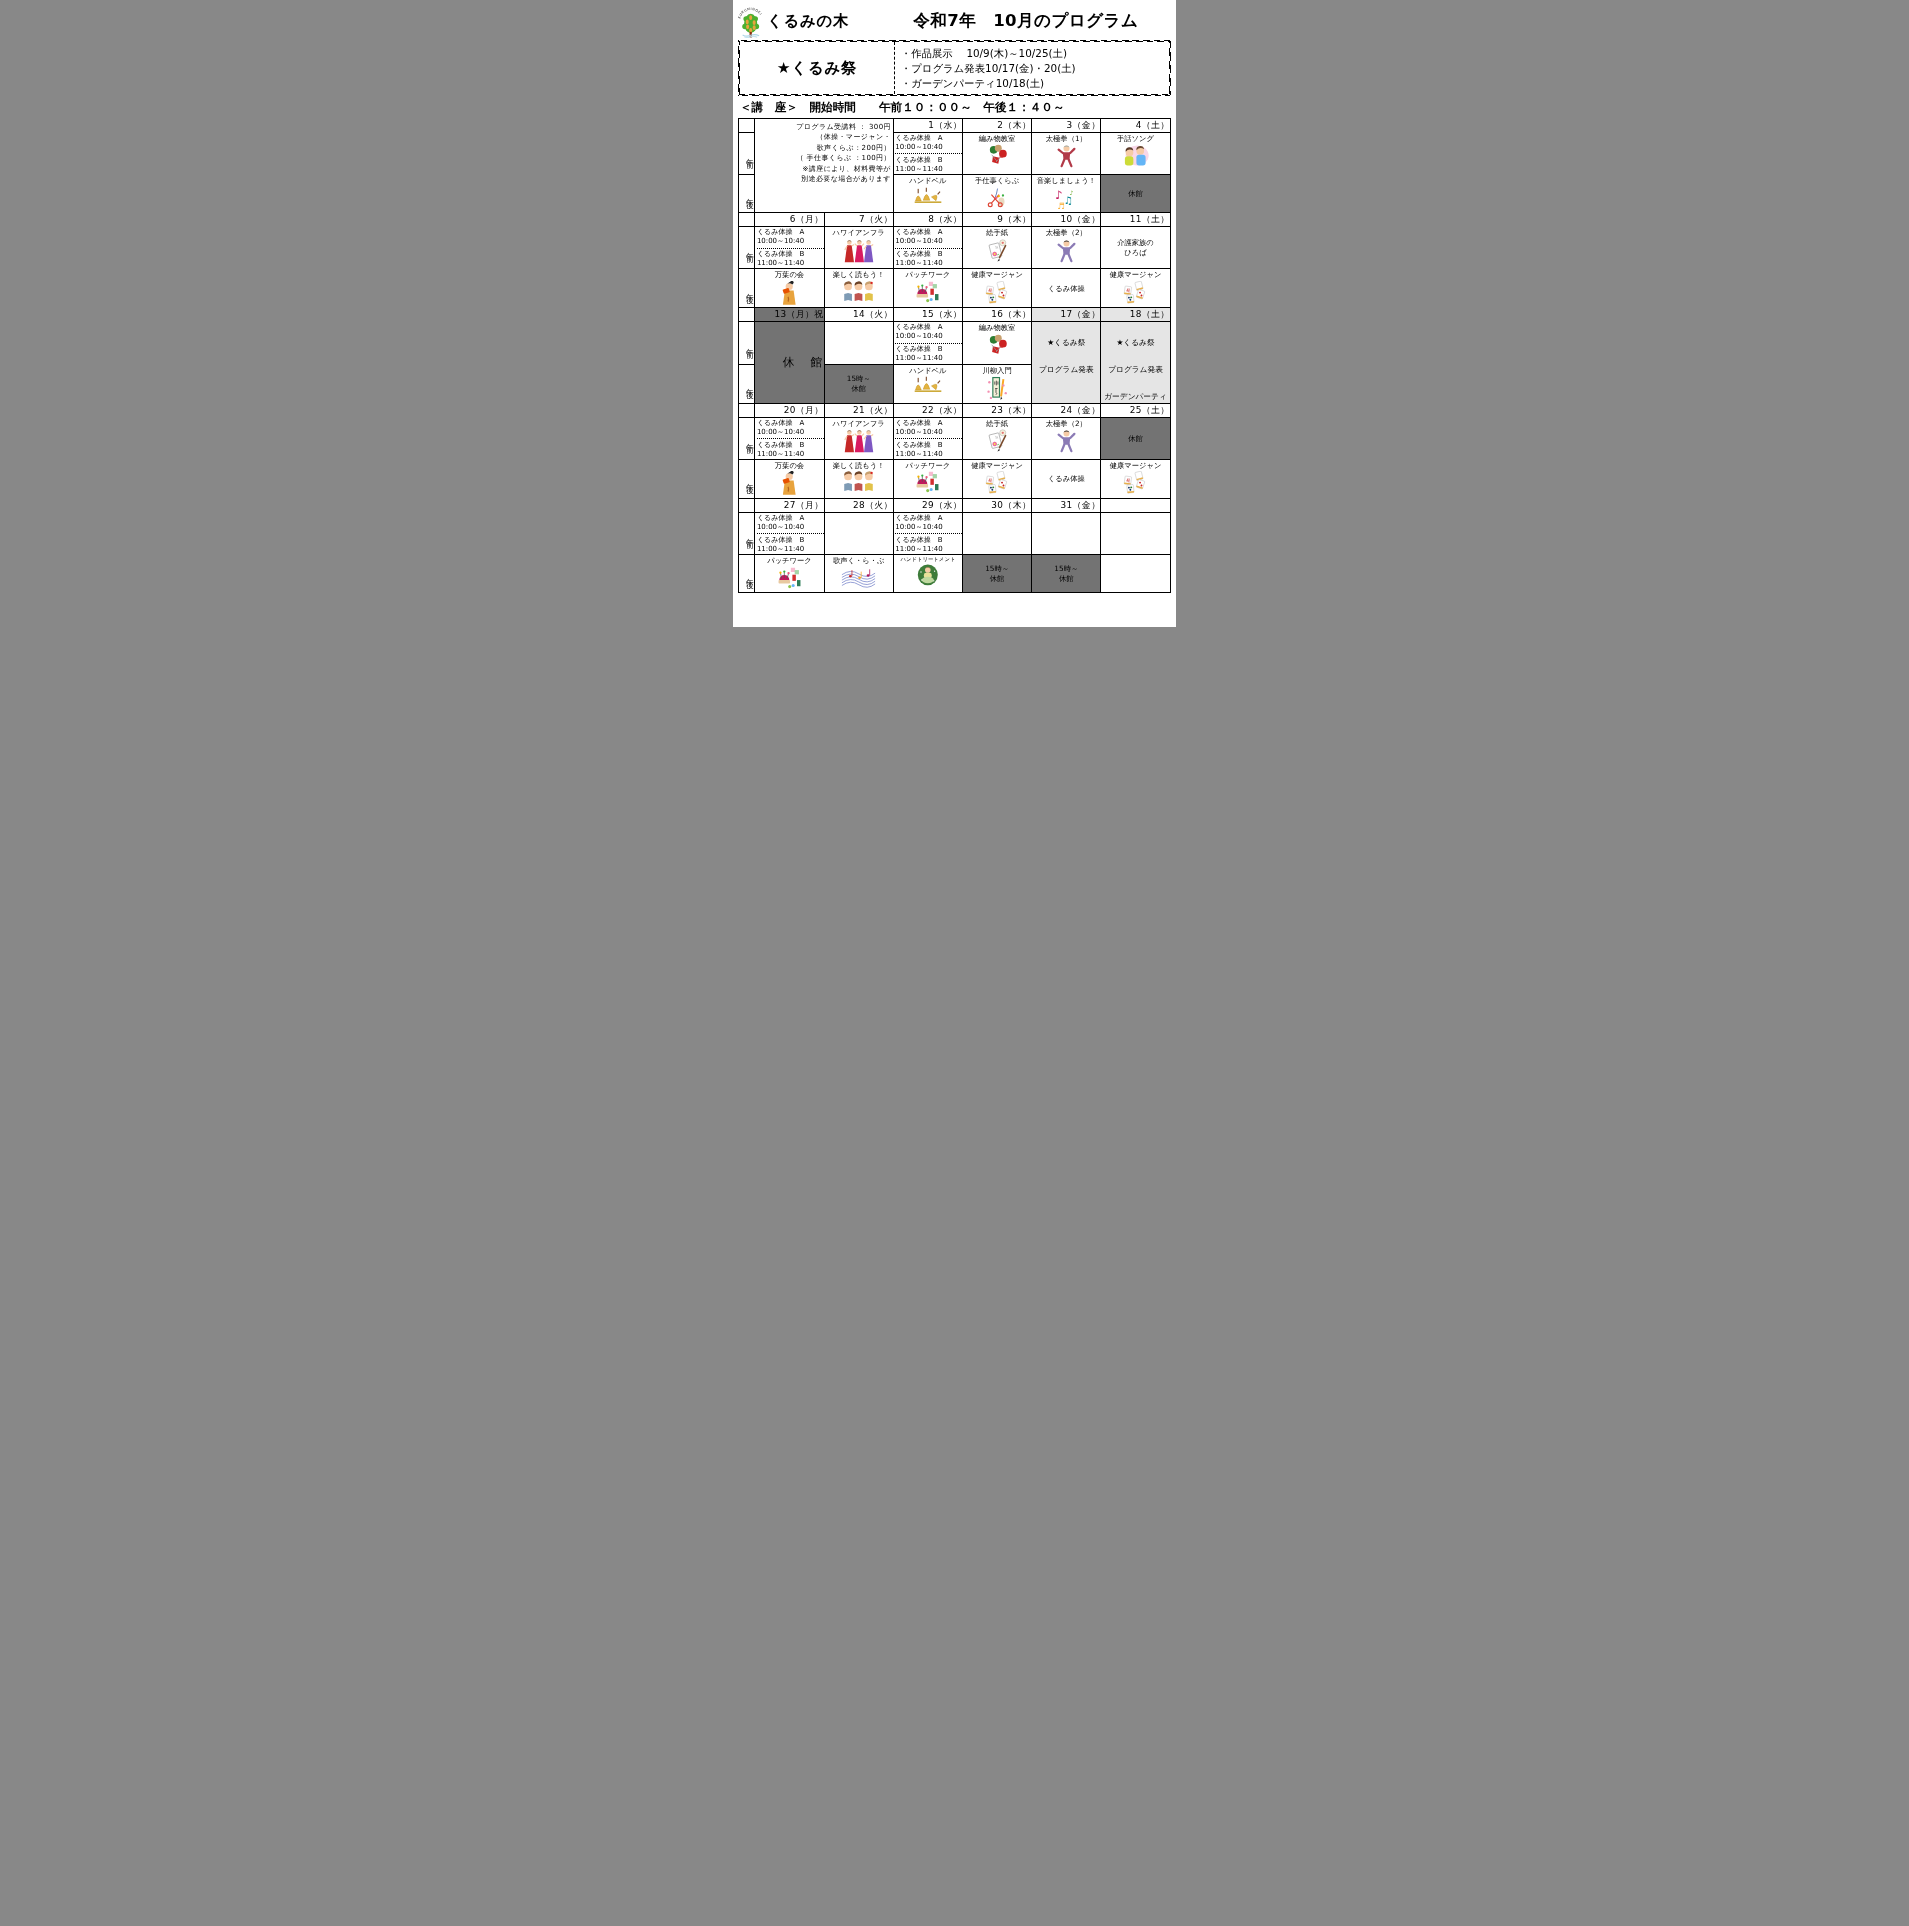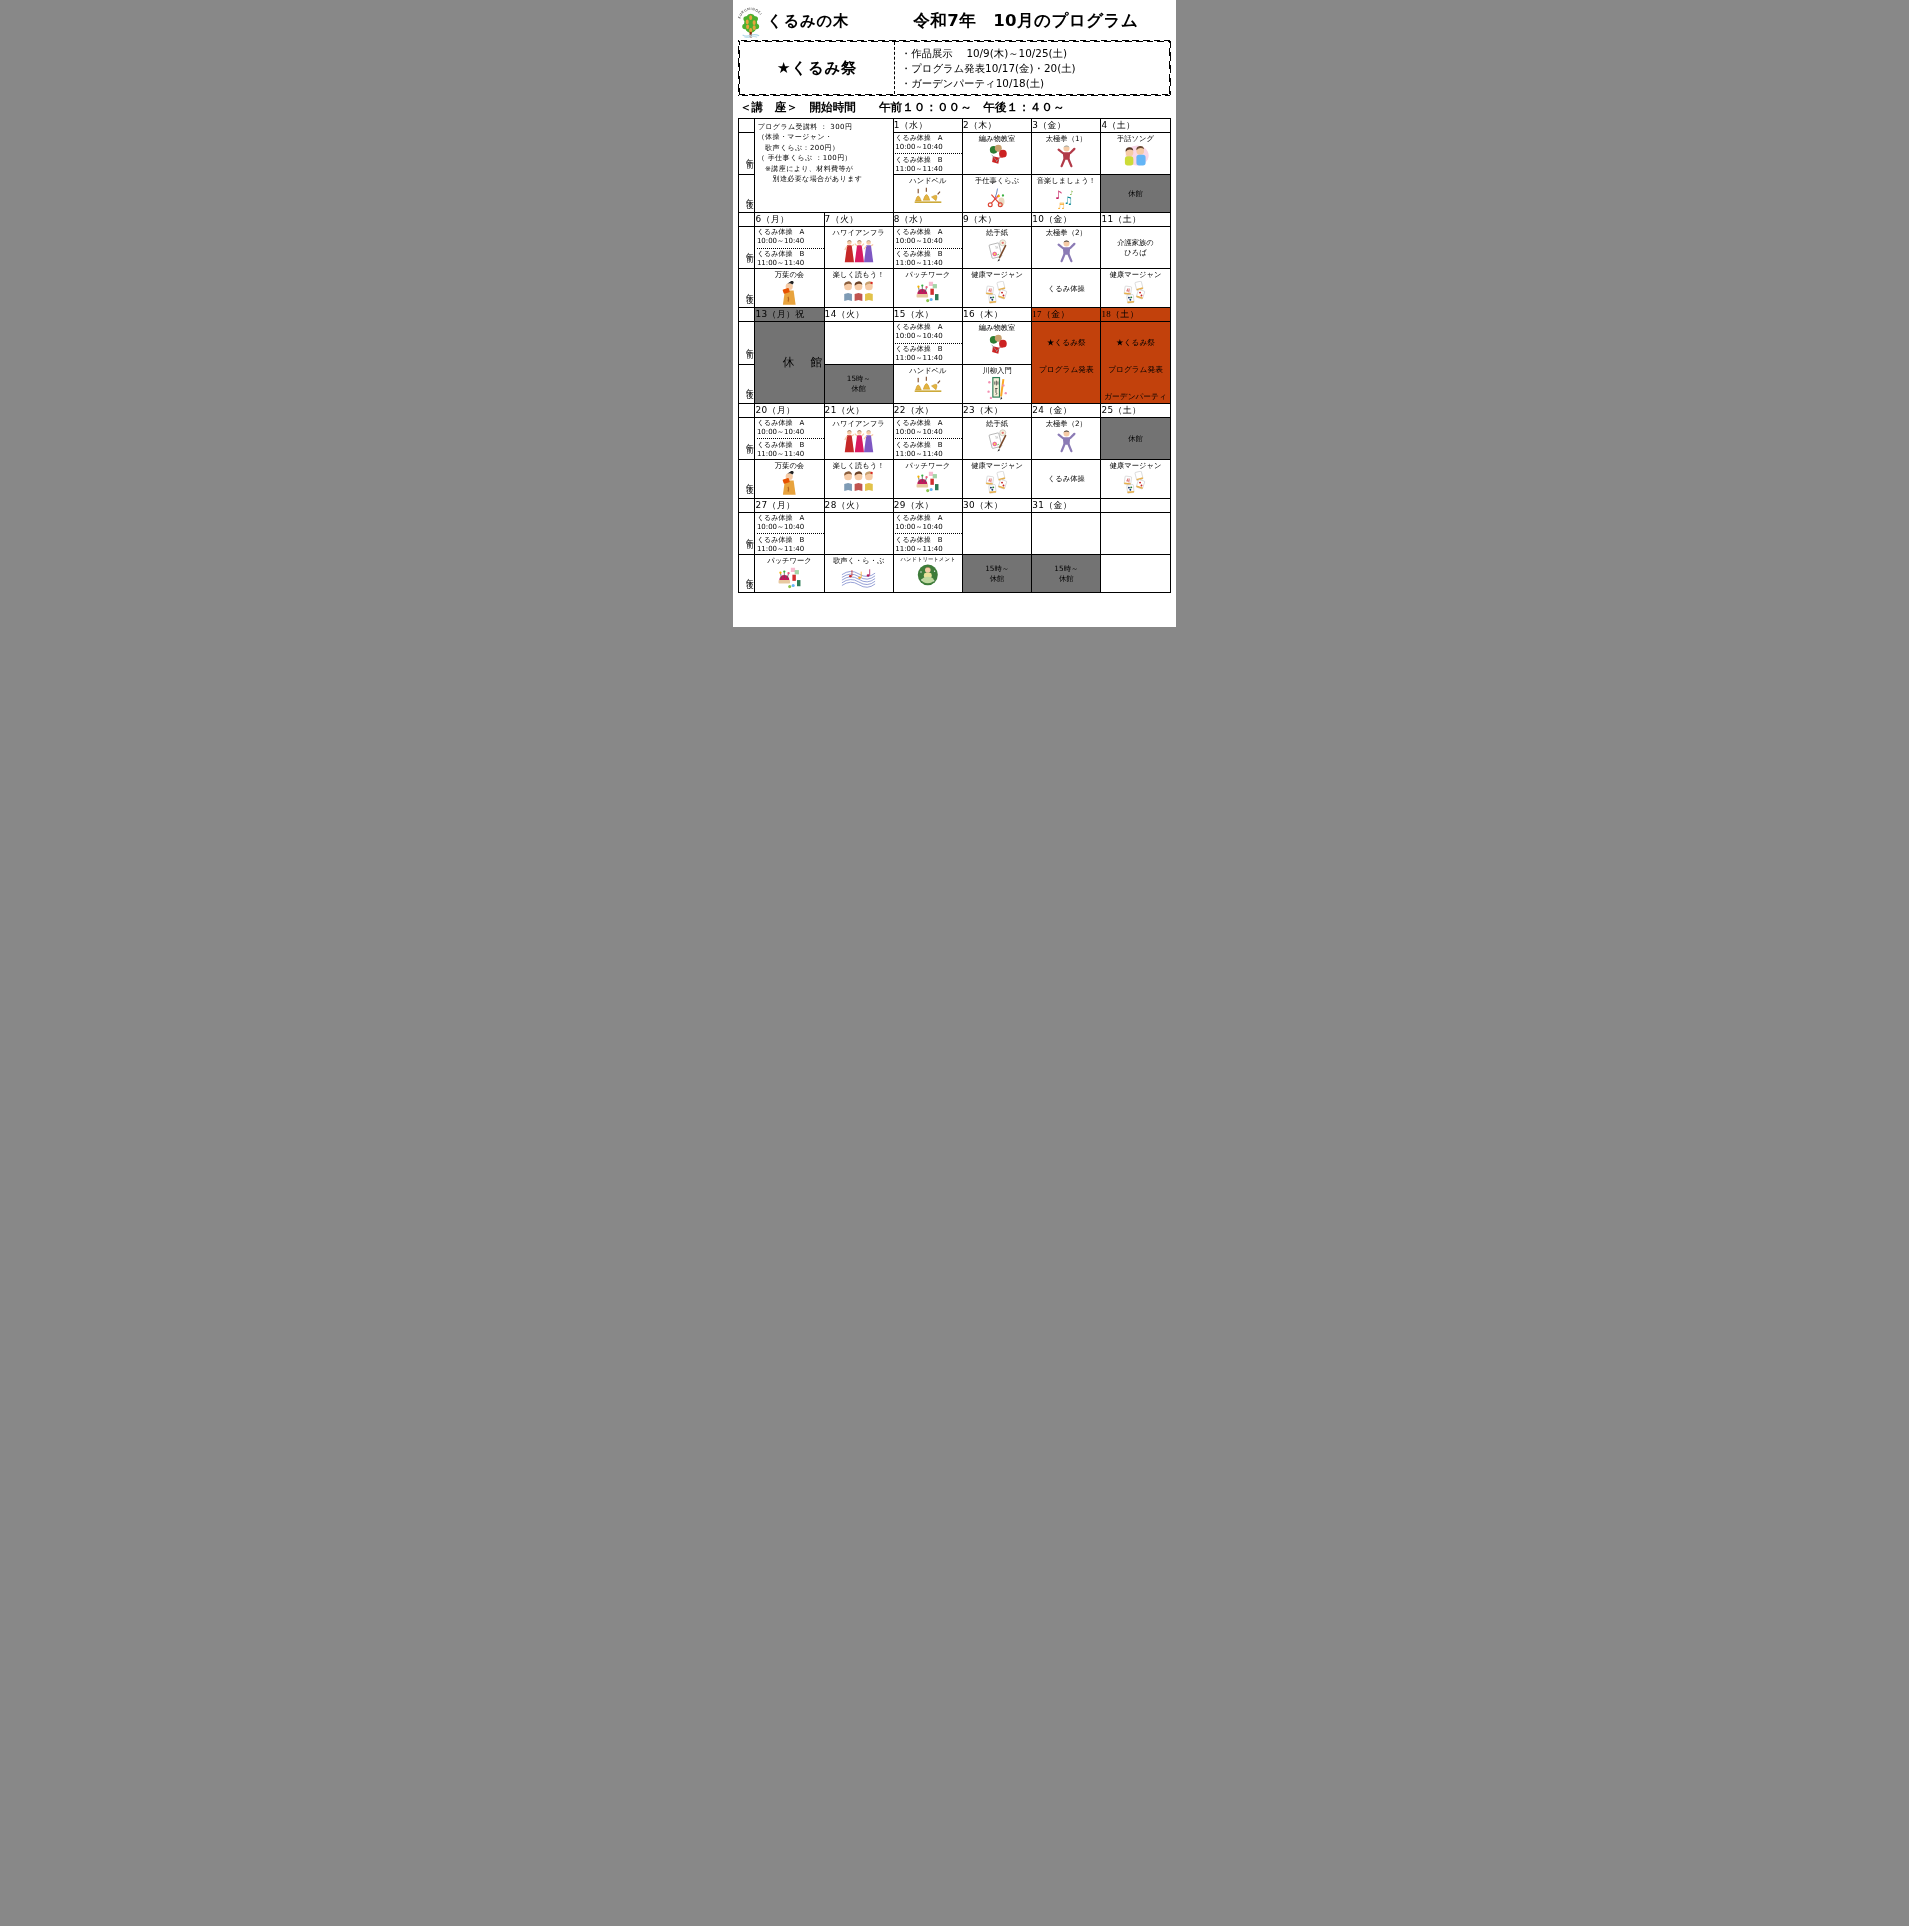--- a/index.html
+++ b/index.html
@@ -22,29 +22,29 @@
   .fest-right { flex:1; padding:3.9px 2.3px 3.9px 6.2px; }
   .fest-event { font-size:10.4px; font-weight:500; line-height:1.42; white-space:nowrap; }
 
   
   .kouza-line { font-size:11.6px; font-weight:bold; margin:3.9px 0 2.3px 1.5px; white-space:nowrap; }
 
   
   table.cal { border-collapse:collapse; width:100%; table-layout:fixed; border:1.5px solid #000; }
   table.cal td { border:1.2px solid #000; overflow:hidden; }
   .hrow td { height:14.3px; border-top:1.9px solid #000; border-bottom:1.2px solid #000;
-    text-align:left; font-size:8.9px; letter-spacing:0.4px; white-space:nowrap; }
+    text-align:right; font-size:8.9px; letter-spacing:0.4px; white-space:nowrap; }
   .arow td { height:42px; vertical-align:top; }
   .prow td { height:38px; vertical-align:top; border-top:0.8px dotted #000; }
   td.time-label { writing-mode:vertical-rl; text-orientation:upright; text-align:center;
     font-size:7.7px; letter-spacing:2.3px; padding-top:1.5px; }
   td.fee-cell { vertical-align:top; padding:3.1px 1.9px 0 2.3px; }
   .fee-line { font-size:7px; line-height:1.5; white-space:nowrap; }
   .bg-closed { background:#737373; }
-  .bg-festival { background:#c2410c;font-family:Liberation Serif, serif; }
+  .bg-festival { background:#e5e5e5; }
 
   .cell-body { display:flex; flex-direction:column; align-items:center; height:100%;
     font-size:7.3px; line-height:1.3; padding:0.8px 0.4px; }
   .cell-body .l { white-space:nowrap; }
   .cell-body.center { justify-content:center; }
   .cell-body.big .l { font-size:11.6px; letter-spacing:2.3px;margin-left:28px; }
   .cell-body.small-label .l { font-size:5.4px; }
   .cell-body.spread { justify-content:flex-start; padding-top:15.4px; gap:17px; font-size:7.7px; }
   .gym { width:100%; font-size:7px; line-height:1.32; text-align:left; padding:0.8px 0 0 1.5px; }
   .gym-block.b { border-top:0.8px dotted #000; margin-top:1.2px; padding-top:1.2px; }

